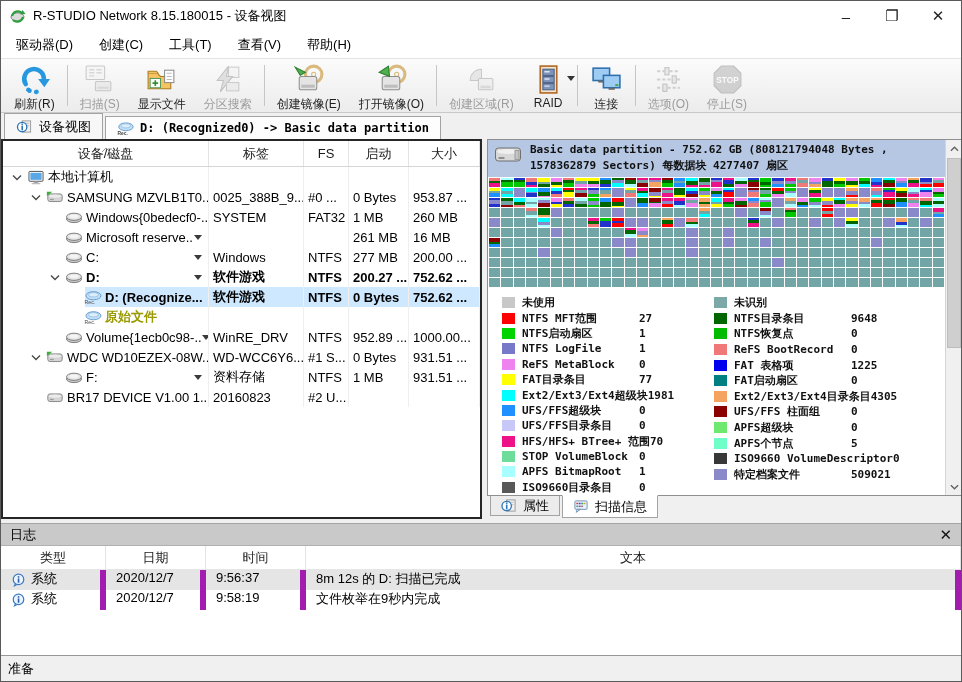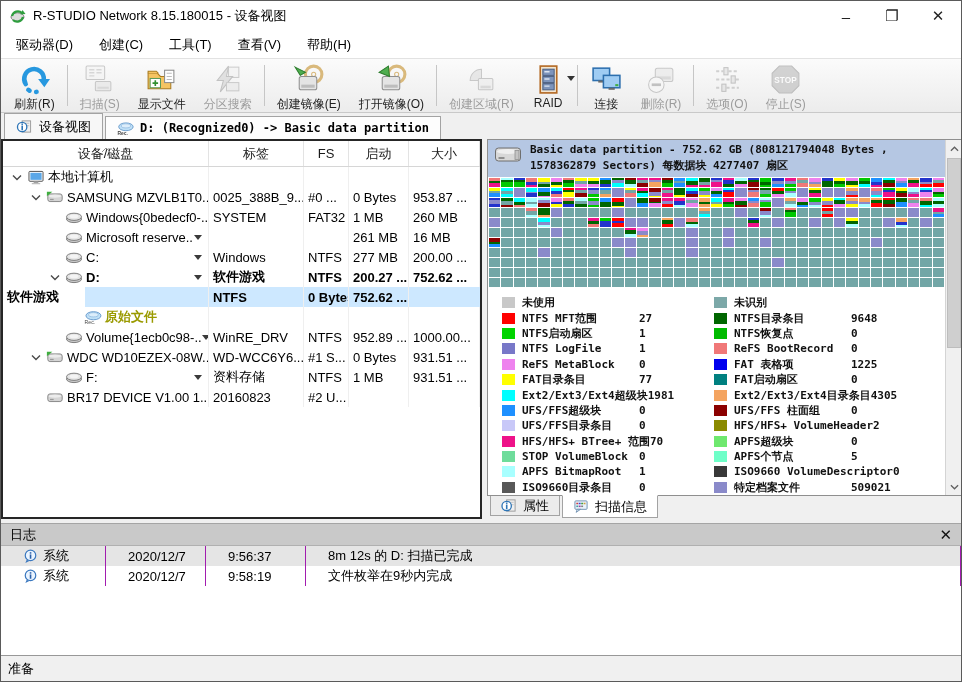--- a/index.html
+++ b/index.html
@@ -74,21 +74,21 @@
   .stab.active{background:#fff;height:23px;margin-top:-1px;border-top:1px solid #fff}
   .stab .icn svg{width:16px;height:15px}
   
   .log{position:absolute;top:522px;left:0;right:0;height:134px;background:#fff}
   .log-title{height:23px;background:#C9C9C9;border-top:1px solid #a5a5a5;border-bottom:1px solid #b0b0b0;display:flex;align-items:center;padding:0 9px}
   .log-close{margin-left:auto;font-size:15px;line-height:1;color:#111}
   .log-head,.lrow{display:grid;grid-template-columns:105px 100px 100px 1fr}
   .log-head{height:24px;border-bottom:1px solid #e6e6e6}
   .lh{display:flex;align-items:center;justify-content:center;border-right:1px solid #e3e3e3;color:#1a1a1a}
   .lrow{height:20px}
-  .lc{display:flex;align-items:center;padding:0 22px;border-right:1px solid #a21caf;white-space:nowrap;overflow:hidden}
+  .lc{display:flex;padding:0 10px;border-right:6px solid #a21caf;white-space:nowrap;overflow:hidden}
   .lrow.hl{background:#E5E5E5}
   .lc .icn svg{width:15px;height:15px;margin-right:5px}
   
   .statusbar{position:absolute;bottom:0;left:0;right:0;height:26px;background:#F0F0F0;border-top:1px solid #989898;display:flex;align-items:center;padding:0 7px}
 </style>
 </head>
 <body>
 
 <div class="titlebar">
   <span class="icn" id="app-icon-slot">
@@ -216,31 +216,20 @@
         <svg viewBox="0 0 32 32">
           <rect x="3" y="5" width="16" height="12" fill="#9FCCF3" stroke="#2C6FAE" stroke-width="1.5"></rect>
           <rect x="8" y="17" width="6" height="2" fill="#6b6b6b"></rect>
           <rect x="13" y="12" width="16" height="12" fill="#9FCCF3" stroke="#2C6FAE" stroke-width="1.5"></rect>
           <rect x="18" y="24" width="6" height="2" fill="#6b6b6b"></rect>
           <rect x="24.5" y="20.5" width="3" height="2" fill="#3fae3f"></rect>
         </svg>
       </span>
       <span>连接</span>
     </div>
-    <div class="tool disabled">
-      <span class="icn">
-        <svg viewBox="0 0 32 32">
-          <rect x="10" y="5" width="17" height="13" rx="2" fill="#e2e2e2" stroke="#9a9a9a"></rect>
-          <rect x="12" y="13" width="13" height="3" fill="#bdbdbd"></rect>
-          <circle cx="11" cy="21" r="7.5" fill="#f7f7f7" stroke="#9a9a9a"></circle>
-          <rect x="6.5" y="19.8" width="9" height="2.6" fill="#8f8f8f"></rect>
-        </svg>
-      </span>
-      <span>删除(R)</span>
-    </div>
     <div class="tsep"></div>
     <div class="tool disabled">
       <span class="icn">
         <svg viewBox="0 0 32 32">
           <path d="M5 8h7M17 8h10" stroke="#a8a8a8" stroke-width="2" stroke-dasharray="3 2"></path>
           <rect x="12.5" y="4.5" width="4" height="7" fill="#d8d8d8" stroke="#8f8f8f"></rect>
           <path d="M5 16h14M24 16h3" stroke="#a8a8a8" stroke-width="2" stroke-dasharray="3 2"></path>
           <rect x="19.5" y="12.5" width="4" height="7" fill="#d8d8d8" stroke="#8f8f8f"></rect>
           <path d="M5 24h5M15 24h12" stroke="#a8a8a8" stroke-width="2" stroke-dasharray="3 2"></path>
           <rect x="10.5" y="20.5" width="4" height="7" fill="#d8d8d8" stroke="#8f8f8f"></rect>
@@ -416,20 +405,32 @@
           </span>
           <span class="nm b">D:</span>
           <span class="vdd"></span>
         </div>
         <div class="c b">软件游戏</div>
         <div class="c b">NTFS</div>
         <div class="c b">200.27 ...</div>
         <div class="c b">752.62 ...</div>
       </div>
       <div class="trow sel">
+        <div class="c name">
+          <span class="indent" style="width:61px"></span>
+          <span class="chev"></span>
+          <span class="icn">
+            <svg viewBox="0 0 20 17">
+              <ellipse cx="10.5" cy="6.5" rx="8.5" ry="4.6" fill="#BFE0F7" stroke="#5E93C8"></ellipse>
+              <ellipse cx="10.5" cy="5.4" rx="5.5" ry="2.4" fill="#ddeefb" stroke="#8cb6dd" stroke-width="0.8"></ellipse>
+              <text x="0.5" y="16.2" font-size="5.8" fill="#444" font-family="sans-serif">Rec.</text>
+            </svg>
+          </span>
+          <span class="nm b">D: (Recognize...</span>
+        </div>
         <div class="c b">软件游戏</div>
         <div class="c b">NTFS</div>
         <div class="c b">0 Bytes</div>
         <div class="c b">752.62 ...</div>
       </div>
       <div class="trow">
         <div class="c name">
           <span class="indent" style="width:61px"></span>
           <span class="chev"></span>
           <span class="icn">
@@ -1052,25 +1053,20 @@
           <span class="sw" style="background:#F4A460"></span>
           <span class="llabel">Ext2/Ext3/Ext4目录条目</span>
           <span>4305</span>
         </div>
         <div class="litem">
           <span class="sw" style="background:#8B0000"></span>
           <span class="llabel">UFS/FFS 柱面组</span>
           <span>0</span>
         </div>
         <div class="litem">
-          <span class="sw" style="background:#8A8A00"></span>
-          <span class="llabel">HFS/HFS+ VolumeHeader</span>
-          <span>2</span>
-        </div>
-        <div class="litem">
           <span class="sw" style="background:#6EE86E"></span>
           <span class="llabel">APFS超级块</span>
           <span>0</span>
         </div>
         <div class="litem">
           <span class="sw" style="background:#6EFFC8"></span>
           <span class="llabel">APFS个节点</span>
           <span>5</span>
         </div>
         <div class="litem">
@@ -1130,20 +1126,26 @@
       </span>
       <span>扫描信息</span>
     </div>
   </div>
 
 <div class="log">
   <div class="log-title">
     <span>日志</span>
     <span class="log-close">✕</span>
   </div>
+  <div class="log-head" id="log-head">
+      <div class="lh">类型</div>
+      <div class="lh">日期</div>
+      <div class="lh">时间</div>
+      <div class="lh">文本</div>
+    </div>
   <div id="log-body">
       <div class="lrow hl">
         <div class="lc">
           <span class="icn">
             <svg viewBox="0 0 16 16">
               <circle cx="8" cy="6.8" r="5.6" fill="#EAF4FF" stroke="#3B78BF" stroke-width="1.3"></circle>
               <rect x="7.2" y="5.8" width="1.7" height="4.6" fill="#2B5FA8"></rect>
               <rect x="7.2" y="3.4" width="1.7" height="1.6" fill="#2B5FA8"></rect>
               <path d="M4 11.5L2.5 15l4.2-2.2z" fill="#3B78BF"></path>
             </svg>

